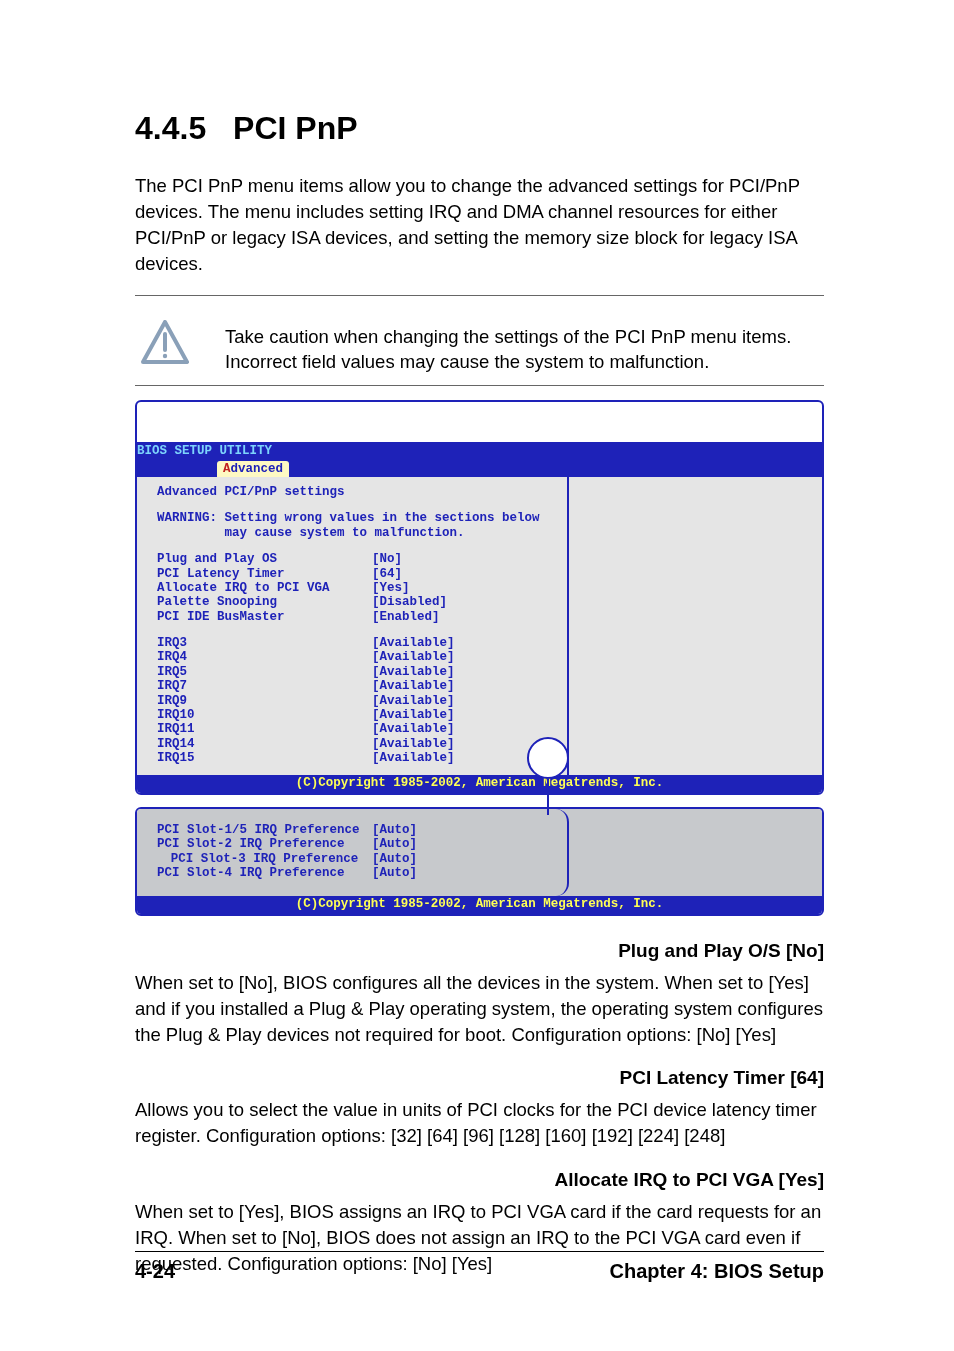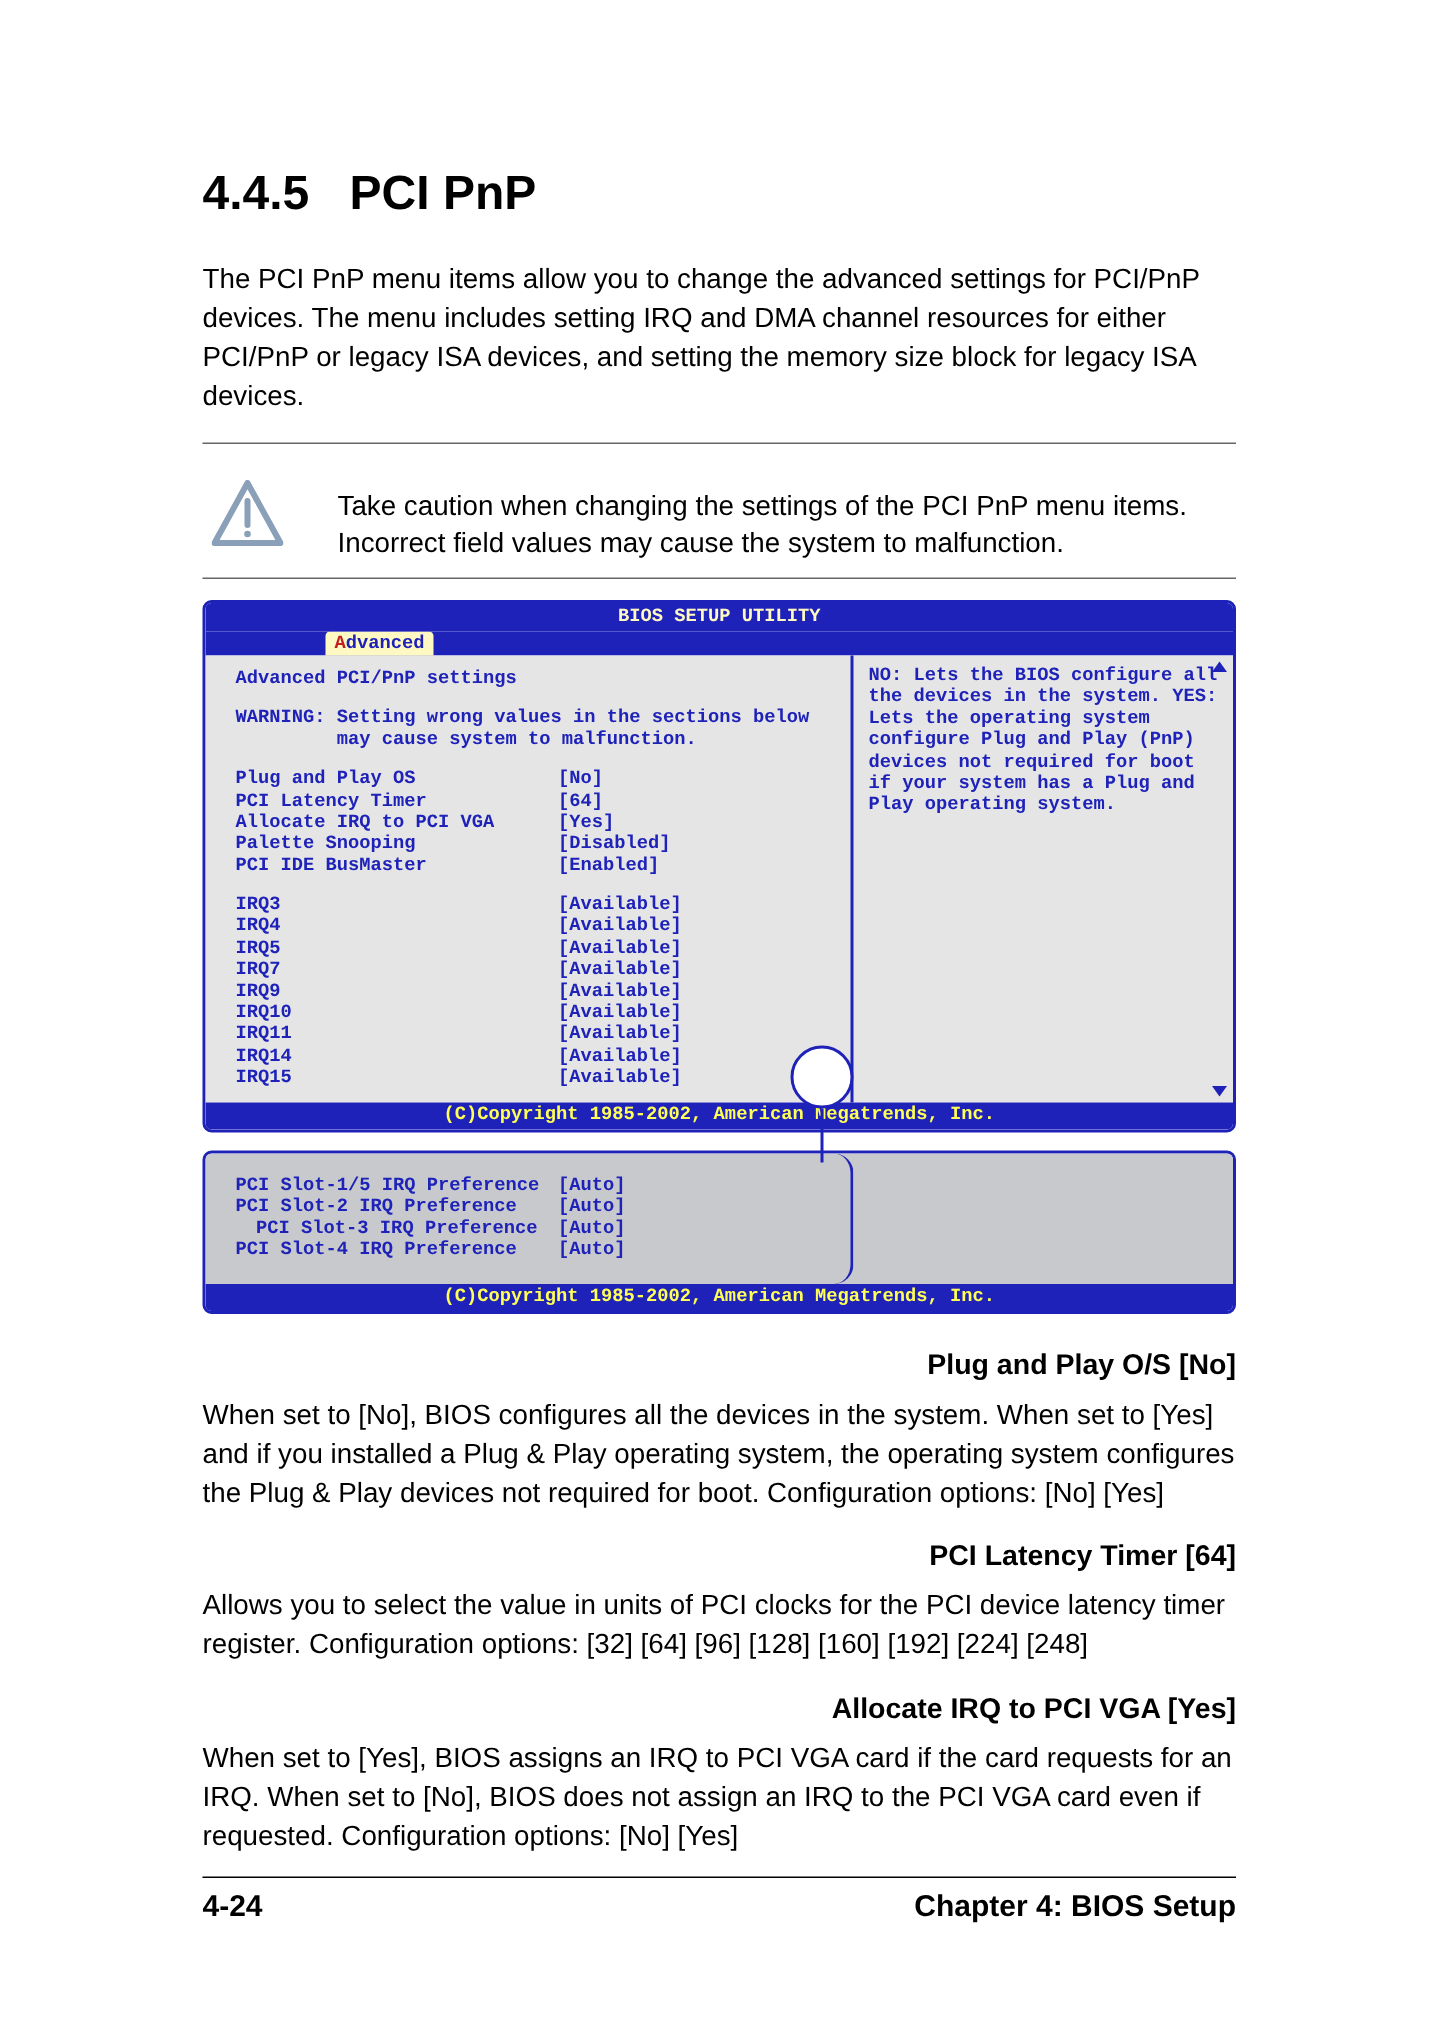--- a/index.html
+++ b/index.html
@@ -52,24 +52,25 @@
     font-weight: bold;
     font-size: 12.5px;
     line-height: 1.15;
     border: 2px solid #1e22b8;
     border-radius: 6px;
     overflow: hidden;
     margin-bottom: 0;
   }
   .bios .bar-top {
     background: #1e22b8;
-    color: #fef9c3;
-    text-align: center;
+    color: #7dd3fc;
+    text-align: left;
     padding: 2px 0 2px 0;
     position: relative;
+    margin-top: 40px;
   }
   .bios .tabbar {
     background: #1e22b8;
     padding: 0 0 0 80px;
     display: flex;
   }
   .bios .tab {
     background: #fef9c3;
     color: #1e22b8;
     padding: 1px 6px 1px 6px;
@@ -284,25 +285,20 @@
             <div class="row">
               <span class="label">IRQ14</span>
               <span class="value">[Available]</span>
             </div>
             <div class="row">
               <span class="label">IRQ15</span>
               <span class="value">[Available]</span>
             </div>
           </div>
       </div>
-      <div class="rightpane">
-        <div class="arrow-up"></div>
-        <div>NO: Lets the BIOS configure all the devices in the system. YES: Lets the operating system configure Plug and Play (PnP) devices not required for boot if your system has a Plug and Play operating system.</div>
-        <div class="arrow-down"></div>
-      </div>
     </div>
     <div class="footer">(C)Copyright 1985-2002, American Megatrends, Inc.</div>
   </div>
 
   <div class="bubble-wrap">
     <div class="bubble"></div>
     <div class="vline"></div>
   </div>
 
   <div class="bios frag">

